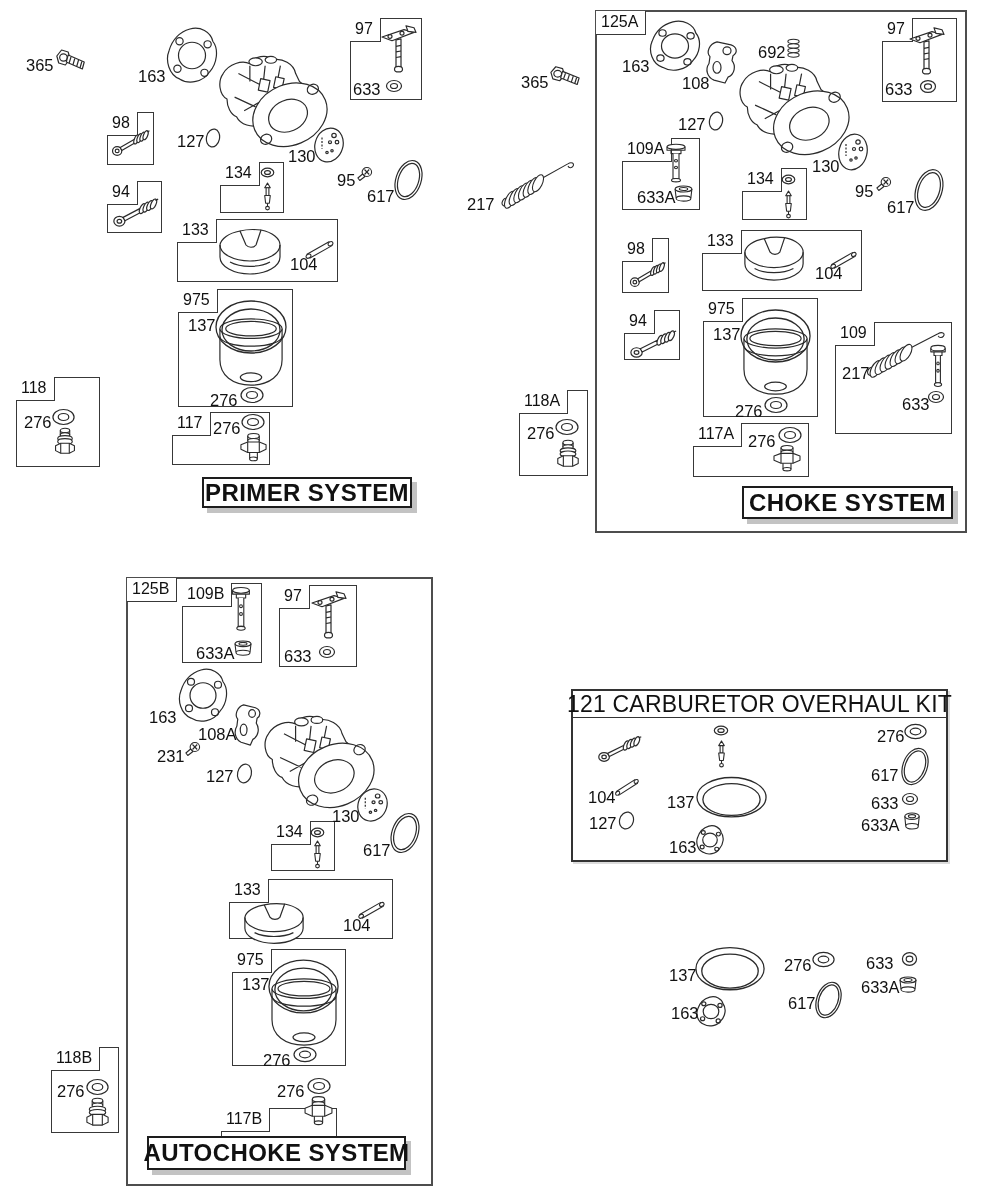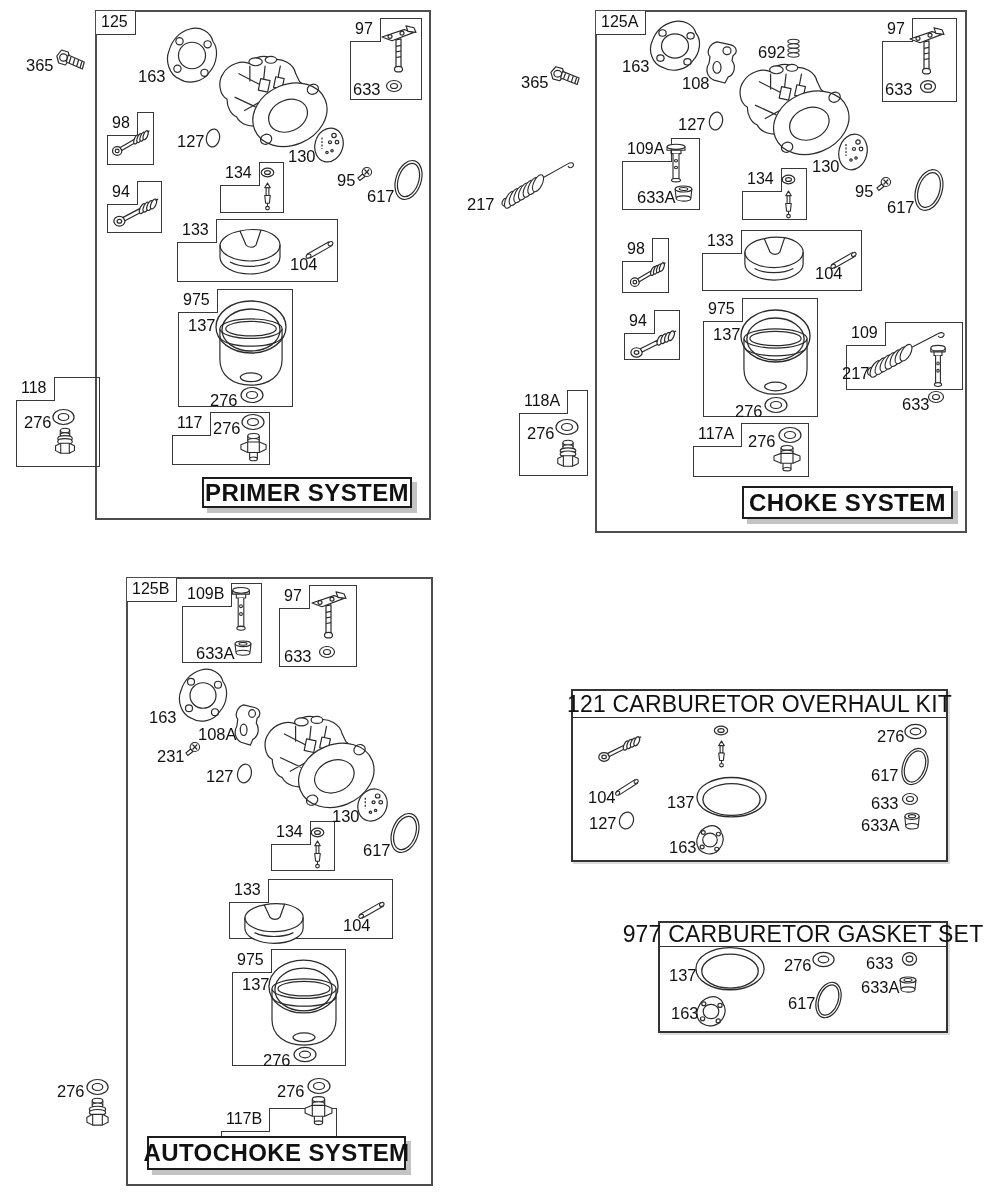--- a/index.html
+++ b/index.html
@@ -14,23 +14,20 @@
   .systitle{position:absolute;border:2.2px solid #1d1d1d;background:#fff;display:flex;align-items:center;justify-content:center;font-size:24px;font-weight:700;letter-spacing:.4px;white-space:nowrap;box-shadow:5px 5px 0 #c3c3c3}
   .plabel{position:absolute;font-size:16.5px;line-height:1;white-space:nowrap}
   .icon{position:absolute;overflow:visible}
   #defs{position:absolute;width:0;height:0;overflow:hidden}
   #defs *,.icon *{vector-effect:non-scaling-stroke}
 </style>
 </head>
 <body>
 
 <div id="stage">
-    <div class="gbox outer" style="left: 95px; top: 10px; width: 336px; height: 510px;">
-      <div class="tab">125</div>
-    </div>
     <div class="gbox" style="left: 350px; top: 18px; width: 72px; height: 82px;">
       <div class="tab">97</div>
     </div>
     <div class="gbox" style="left: 107px; top: 112px; width: 47px; height: 53px;">
       <div class="tab">98</div>
     </div>
     <div class="gbox" style="left: 107px; top: 181px; width: 55px; height: 52px;">
       <div class="tab">94</div>
     </div>
     <div class="gbox" style="left: 220px; top: 162px; width: 64px; height: 51px;">
@@ -65,21 +62,21 @@
     </div>
     <div class="gbox" style="left: 702px; top: 230px; width: 160px; height: 61px;">
       <div class="tab">133</div>
     </div>
     <div class="gbox" style="left: 624px; top: 310px; width: 56px; height: 50px;">
       <div class="tab">94</div>
     </div>
     <div class="gbox" style="left: 703px; top: 298px; width: 115px; height: 119px;">
       <div class="tab">975</div>
     </div>
-    <div class="gbox" style="left: 835px; top: 322px; width: 117px; height: 68px; margin-left: 11px;">
+    <div class="gbox" style="left: 835px; top: 322px; width: 117px; height: 112px;">
       <div class="tab">109</div>
     </div>
     <div class="gbox" style="left: 519px; top: 390px; width: 69px; height: 86px;">
       <div class="tab">118A</div>
     </div>
     <div class="gbox" style="left: 693px; top: 423px; width: 116px; height: 54px;">
       <div class="tab">117A</div>
     </div>
     <div class="gbox outer" style="left: 126px; top: 577px; width: 307px; height: 609px;">
       <div class="tab">125B</div>
@@ -95,31 +92,31 @@
     </div>
     <div class="gbox" style="left: 229px; top: 879px; width: 164px; height: 60px;">
       <div class="tab">133</div>
     </div>
     <div class="gbox" style="left: 232px; top: 949px; width: 114px; height: 117px;">
       <div class="tab">975</div>
     </div>
     <div class="gbox" style="left: 221px; top: 1108px; width: 116px; height: 53px;">
       <div class="tab">117B</div>
     </div>
+    <div class="gbox" style="left: 51px; top: 1047px; width: 68px; height: 86px;">
+      <div class="tab">118B</div>
+    </div>
     <div class="gbox" style="left: 590px; top: 724px; width: 57px; height: 46px;">
       <div class="tab">94</div>
     </div>
     <div class="gbox" style="left: 673px; top: 723px; width: 63px; height: 48px;">
       <div class="tab">134</div>
     </div>
     <div class="kitbox" style="left: 571px; top: 689px; width: 377px; height: 173px;">
       <div class="kit-title" style="height: 27px;">121 CARBURETOR OVERHAUL KIT</div>
-    </div>
-    <div class="kitbox" style="left: 658px; top: 921px; width: 290px; height: 112px;">
-      <div class="kit-title" style="height: 24px;">977 CARBURETOR GASKET SET</div>
     </div>
     <svg class="icon" width="124" height="100" style="left: 206px; top: 52px;">
       <use href="#sym-carb-body" width="100%" height="100%"></use>
     </svg>
     <svg class="icon" width="34" height="30" style="left: 54px; top: 46px;">
       <use href="#sym-bolt" width="100%" height="100%"></use>
     </svg>
     <svg class="icon" width="52" height="57" style="left: 166px; top: 27px;">
       <use href="#sym-gasket" width="100%" height="100%"></use>
     </svg>

